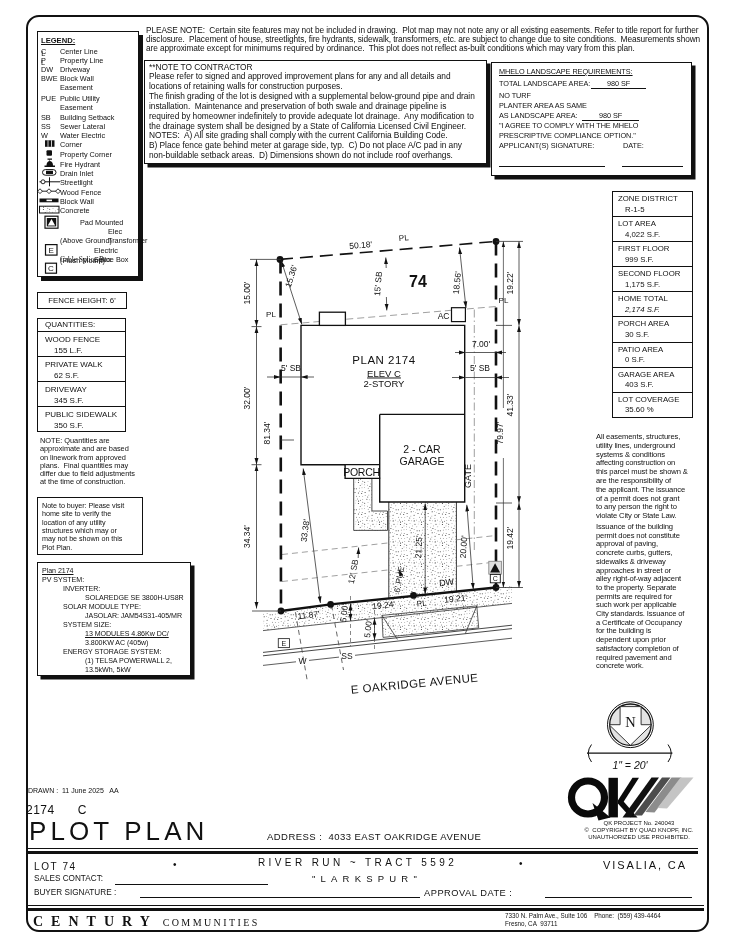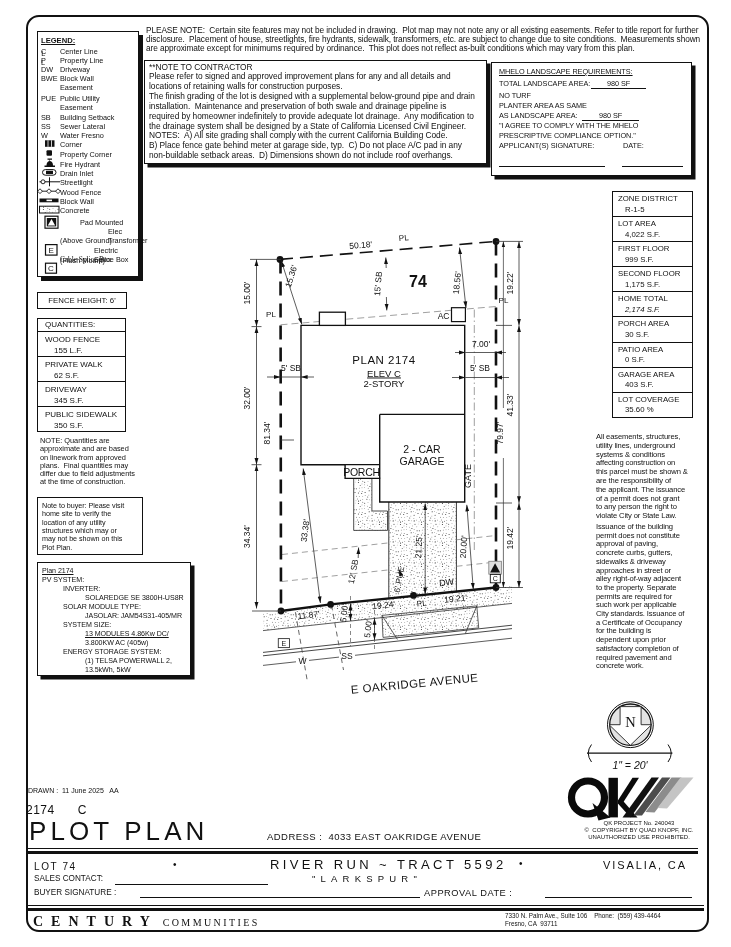--- a/index.html
+++ b/index.html
@@ -62,21 +62,21 @@
       <div class="abs" style="left:22px;top:42.1px;">Block Wall</div>
 <div class="abs" style="left:22px;top:51.3px;">Easement</div>
 <div class="abs" style="left:3px;top:61.6px;">PUE</div>
       <div class="abs" style="left:22px;top:61.6px;">Public Utility</div>
 <div class="abs" style="left:22px;top:70.8px;">Easement</div>
 <div class="abs" style="left:3px;top:80.5px;">SB</div>
       <div class="abs" style="left:22px;top:80.5px;">Building Setback</div>
 <div class="abs" style="left:3px;top:90px;">SS</div>
       <div class="abs" style="left:22px;top:90px;">Sewer Lateral</div>
 <div class="abs" style="left:3px;top:99.1px;">W</div>
-      <div class="abs" style="left:22px;top:99.1px;">Water Fresno</div>
+      <div class="abs" style="left:22px;top:99.1px;">Water Electric</div>
 <div class="abs" style="left:22px;top:108.3px;">Corner</div>
 <div class="abs" style="left:22px;top:117.5px;">Property Corner</div>
 <div class="abs" style="left:22px;top:128.3px;">Fire Hydrant</div>
 <div class="abs" style="left:22px;top:136.9px;">Drain Inlet</div>
 <div class="abs" style="left:22px;top:146.4px;">Streetlight</div>
 <div class="abs" style="left:22px;top:155.7px;">Wood Fence</div>
 <div class="abs" style="left:22px;top:164.9px;">Block Wall</div>
 <div class="abs" style="left:22px;top:174.4px;">Concrete</div>
 <div class="abs" style="left:22px;top:185.9px;padding-left:20px;">Pad Mounted</div>
 <div class="abs" style="left:22px;top:194.9px;padding-left:48px;">Elec Transformer</div>
@@ -149,21 +149,21 @@
 
 <div class="abs" style="left:570px;top:819.5px;width:138px;font-size:6px;line-height:7.2px;text-align:center;">QK PROJECT No. 240043<br>©&nbsp; COPYRIGHT BY QUAD KNOPF, INC.<br>UNAUTHORIZED USE PROHIBITED.</div>
 
 <div class="abs" style="left:27px;top:847.5px;width:671px;height:1px;background:#111;"></div>
 <div class="abs" style="left:27px;top:850.5px;width:671px;height:3px;background:#111;"></div>
 
 <div class="abs" style="left:34px;top:860.5px;font-size:10px;letter-spacing:1.6px;">LOT 74</div>
 
 <div class="abs" style="left:173px;top:859px;font-size:10px;">•</div>
 
-<div class="abs" style="left:270px;top:857px;font-size:13px;letter-spacing:3.4px;">RIVER RUN ~ TRACT 5592</div>
+<div class="abs" style="left:258px;top:857px;font-size:10px;letter-spacing:3.4px;">RIVER RUN ~ TRACT 5592</div>
 
 <div class="abs" style="left:519px;top:858px;font-size:10px;">•</div>
 
 <div class="abs" style="left:603px;top:858.5px;font-size:11px;letter-spacing:1.9px;">VISALIA, CA</div>
 
 <div class="abs" style="left:34px;top:874px;font-size:8.2px;">SALES CONTACT:</div>
 
 <div class="abs" style="left:115px;top:883.5px;width:153px;height:1.1px;background:#111;"></div>
 
 <div class="abs" style="left:312px;top:872.5px;font-size:9.5px;letter-spacing:5.2px;">"LARKSPUR"</div>

